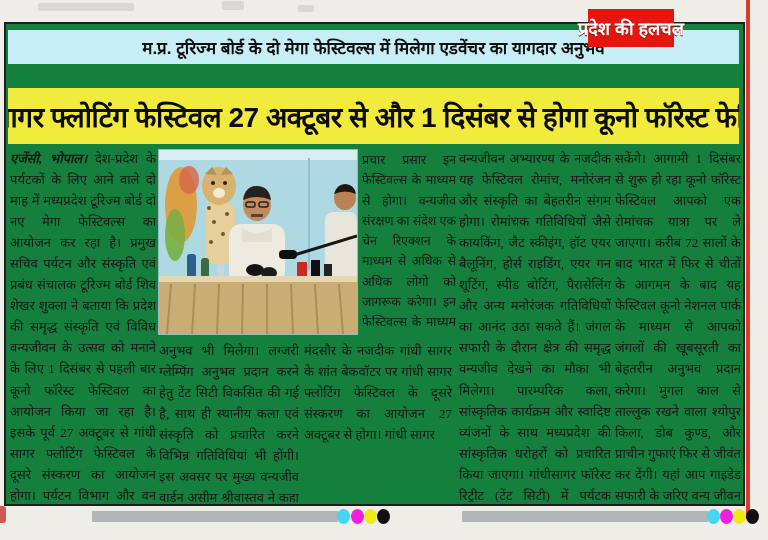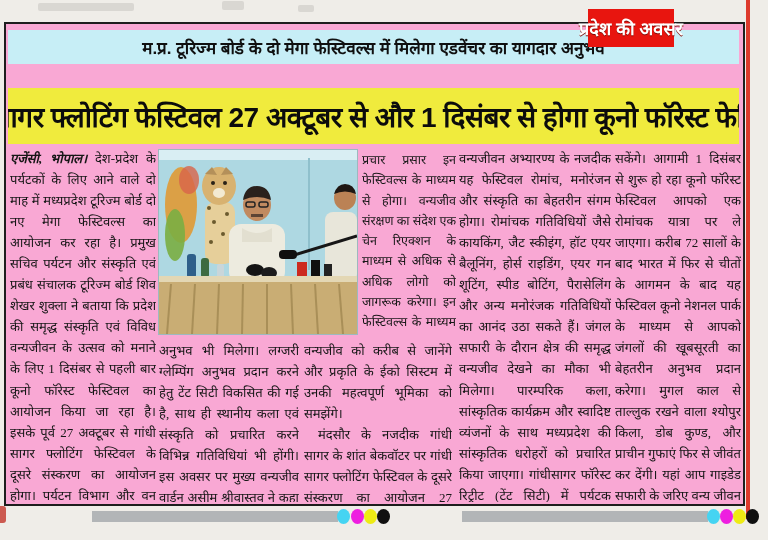--- a/index.html
+++ b/index.html
@@ -12,21 +12,21 @@
   
   .artifact{position:absolute;background:#c6c4bf;opacity:.55;border-radius:2px;}
   .a1{left:38px;top:3px;width:96px;height:8px;}
   .a2{left:222px;top:1px;width:22px;height:9px;}
   .a3{left:298px;top:5px;width:16px;height:7px;}
   
   .edge-rule{position:absolute;left:746px;top:0;width:4px;height:519px;background:#dd3a2c;}
   
   .artbox{
     position:absolute;left:4px;top:22px;width:741px;height:484px;
-    border:2px solid #1d1d1d;background:#f9a8d4;box-sizing:border-box;
+    border:2px solid #1d1d1d;background:#15803d;box-sizing:border-box;
   }
   .badge{
     position:absolute;left:588px;top:9px;width:86px;height:38px;z-index:5;
     background:#e8150f;color:#fff;font-weight:bold;font-size:18px;
     display:flex;align-items:center;justify-content:center;
     font-family:"Liberation Sans","DejaVu Sans",sans-serif;
     text-shadow:0 1px 0 #7e0a06;letter-spacing:0;white-space:nowrap;
   }
   .strap-band{
     position:absolute;left:2px;top:6px;width:731px;height:34px;background:#c7eef6;
@@ -75,21 +75,21 @@
 
 <div class="page">
 
   <div class="artifact a1"></div>
   <div class="artifact a2"></div>
   <div class="artifact a3"></div>
 
   <div class="edge-rule"></div>
 
   <div class="badge">
-    <span>प्रदेश की अवसर</span>
+    <span>प्रदेश की हलचल</span>
   </div>
 
   <div class="artbox">
 
     <div class="strap-band">
       <span>म.प्र. टूरिज्म बोर्ड के दो मेगा फेस्टिवल्स में मिलेगा एडवेंचर का यागदार अनुभव</span>
     </div>
 
     <div class="headline-band">
       <h1>गांधीसागर फ्लोटिंग फेस्टिवल 27 अक्टूबर से और 1 दिसंबर से होगा कूनो फॉरेस्ट फेस्टिवल</h1>
@@ -170,21 +170,20 @@
 
     <div class="col c3top">
       <p>प्रचार प्रसार इन फेस्टिवल्स के माध्यम से होगा। वन्यजीव संरक्षण का संदेश एक चेन रिएक्शन के माध्यम से अधिक से अधिक लोगो को जागरूक करेगा। इन फेस्टिवल्स के माध्यम से लोग</p>
     </div>
 
     <div class="col c2">
       <p>अनुभव भी मिलेगा। लग्जरी ग्लेम्पिंग अनुभव प्रदान करने हेतु टेंट सिटी विकसित की गई है, साथ ही स्थानीय कला एवं संस्कृति को प्रचारित करने विभिन्न गतिविधियां भी होंगी। इस अवसर पर मुख्य वन्यजीव वार्डन असीम श्रीवास्तव ने कहा कि वन्यजीव संरक्षण के संदेश का</p>
     </div>
 
     <div class="col c3bot">
-      <p>वन्यजीव को करीब से जानेंगे और प्रकृति के ईको सिस्टम में उनकी महत्वपूर्ण भूमिका को समझेंगे।</p>
       <p>मंदसौर के नजदीक गांधी सागर के शांत बेकवॉटर पर गांधी सागर फ्लोटिंग फेस्टिवल के दूसरे संस्करण का आयोजन 27 अक्टूबर से होगा। गांधी सागर</p>
     </div>
 
     <div class="col c4">
       <p>वन्यजीवन अभ्यारण्य के नजदीक यह फेस्टिवल रोमांच, मनोरंजन और संस्कृति का बेहतरीन संगम होगा। रोमांचक गतिविधियों जैसे कायकिंग, जैट स्कीइंग, हॉट एयर बैलूनिंग, होर्स राइडिंग, एयर गन शूटिंग, स्पीड बोटिंग, पैरासेलिंग और अन्य मनोरंजक गतिविधियों का आनंद उठा सकते हैं। जंगल सफारी के दौरान क्षेत्र की समृद्ध वन्यजीव देखने का मौका भी मिलेगा। पारम्परिक कला, सांस्कृतिक कार्यक्रम और स्वादिष्ट व्यंजनों के साथ मध्यप्रदेश की सांस्कृतिक धरोहरों को प्रचारित किया जाएगा। गांधीसागर फॉरेस्ट रिट्रीट (टेंट सिटी) में पर्यटक सर्वसुविधायुक्त एवं ओल-वेदर टेंट्स में लग्जरी ग्लेम्पिंग का अनुभव प्राप्त कर</p>
     </div>
 
     <div class="col c5">
       <p>सकेंगे। आगामी 1 दिसंबर से शुरू हो रहा कूनो फॉरेस्ट फेस्टिवल आपको एक रोमांचक यात्रा पर ले जाएगा। करीब 72 सालों के बाद भारत में फिर से चीतों के आगमन के बाद यह फेस्टिवल कूनो नेशनल पार्क के माध्यम से आपको जंगलों की खूबसूरती का बेहतरीन अनुभव प्रदान करेगा। मुगल काल से ताल्लुक रखने वाला श्योपुर किला, डोब कुण्ड, और प्राचीन गुफाएं फिर से जीवंत कर देंगी। यहां आप गाइडेड सफारी के जरिए वन्य जीवन के बारे में जान सकेंगे, और क्षेत्र में मौजूद तेंदुए, हिरण, ब्लूबक्स और प्रवासी परिंदे देख सकेंगे। कूनो फेस्टिवल सिर्फ एक रोमांच नहीं, बल्कि जीवन भर रहने वाला यादगार अनुभव होगा।</p>
     </div>

